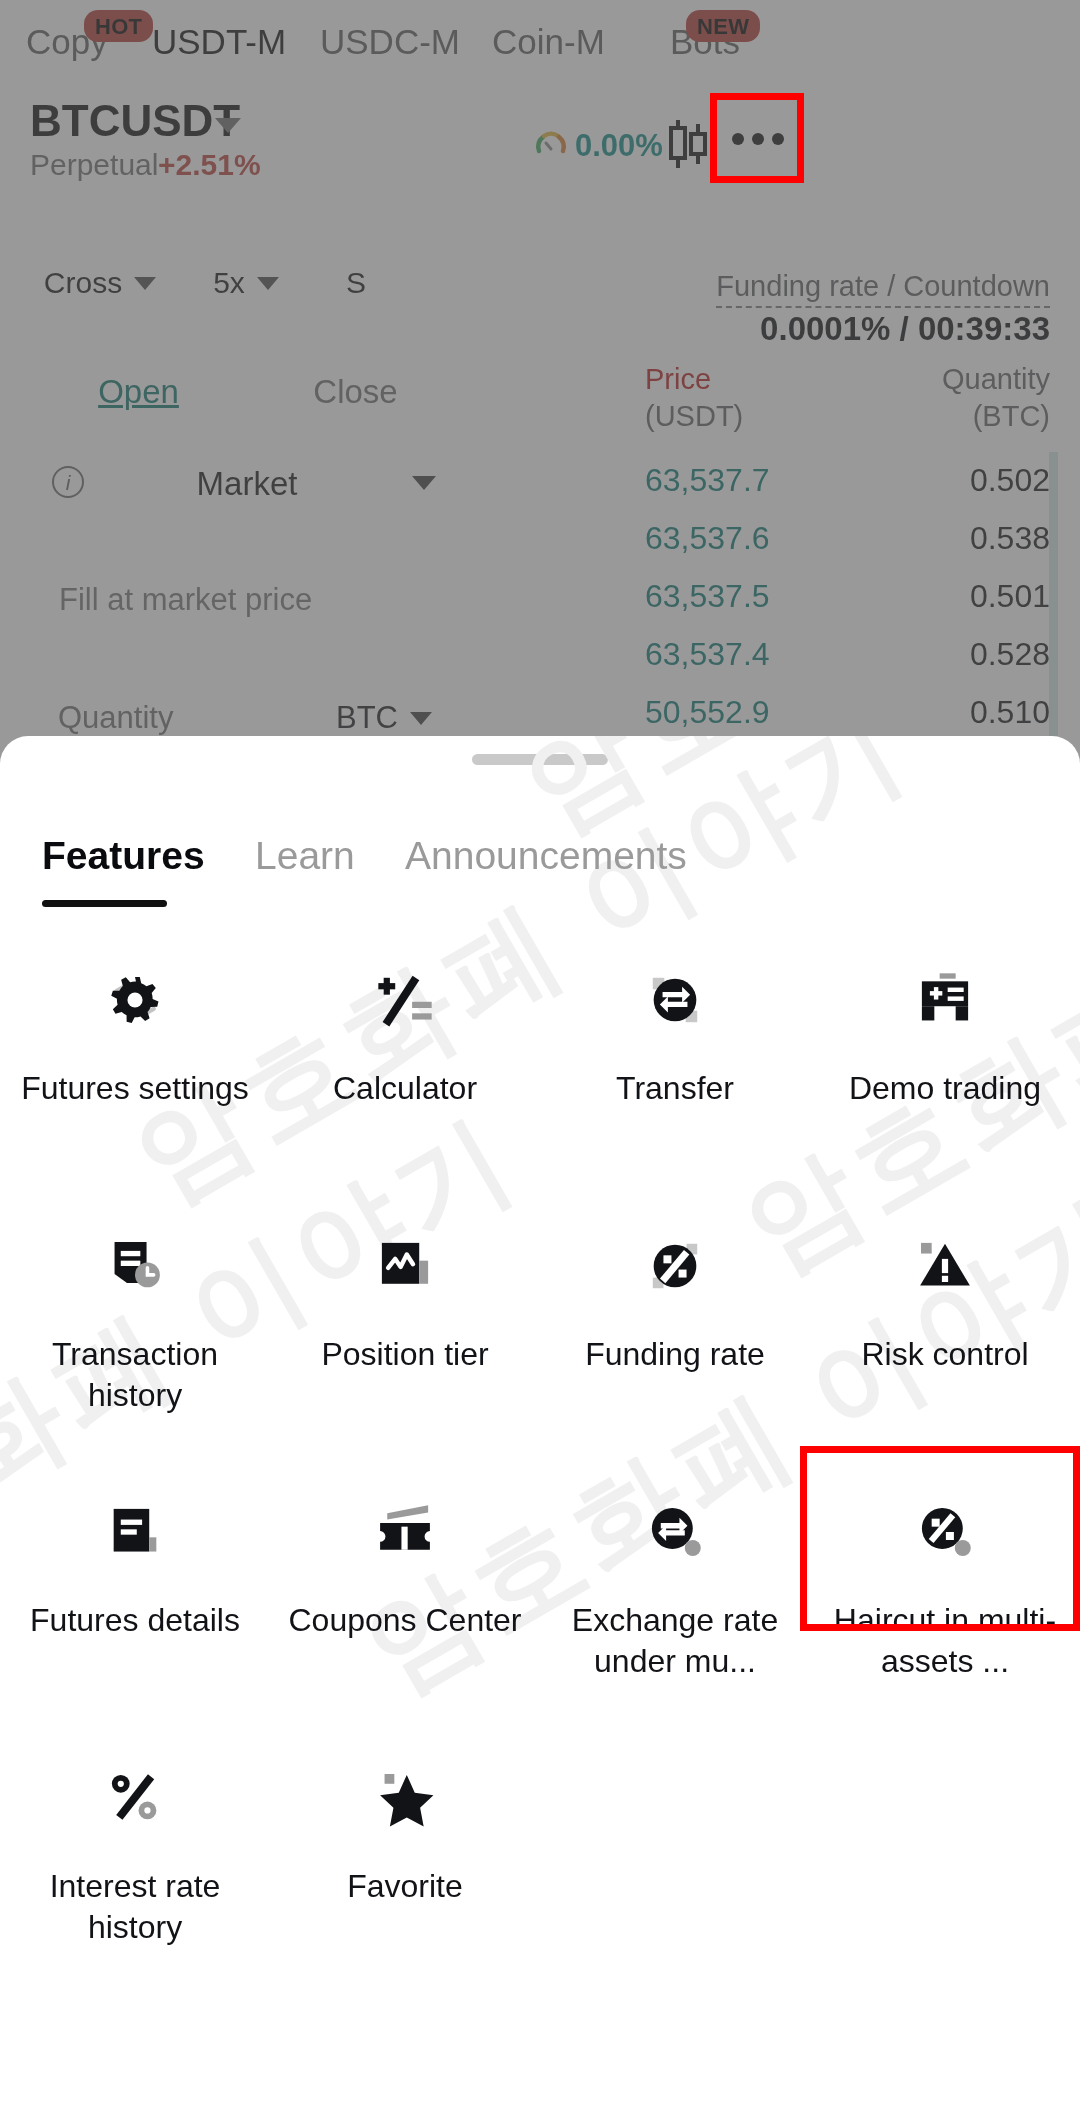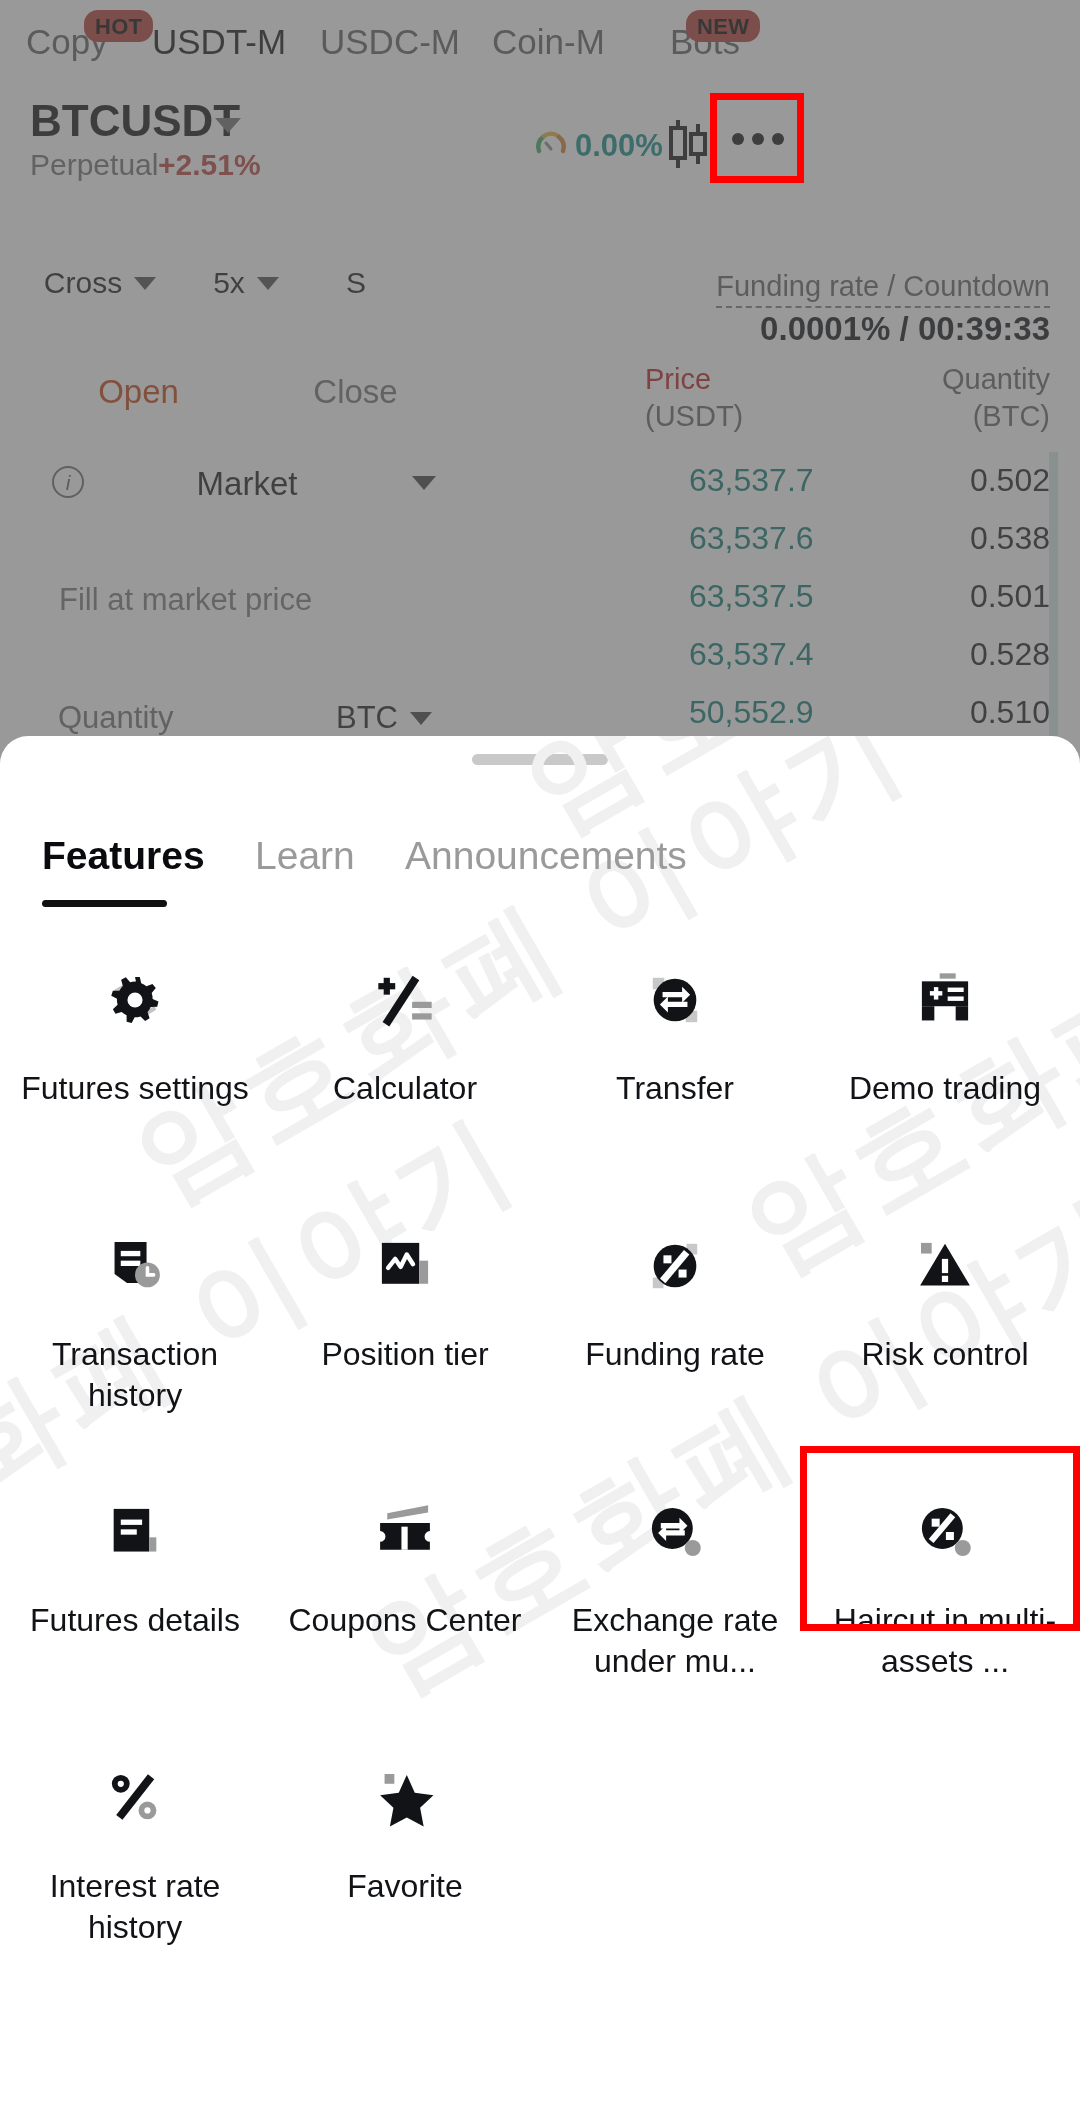--- a/index.html
+++ b/index.html
@@ -72,21 +72,21 @@
   }
   .chip .caret {
     margin-left:12px; width:0;height:0;
     border-left:11px solid transparent;border-right:11px solid transparent;border-top:13px solid #4a4a4a;
   }
   .seg {
     position:absolute; left:30px; top:358px; width:434px; height:68px;
     background:rgba(255,255,255,0.10); border-radius:10px; display:flex;
   }
   .seg div { flex:1; display:flex; align-items:center; justify-content:center; font-size:33px; }
-  .seg .on { background:rgba(255,255,255,0.20); border-radius:10px; color:#c2410c; }
+  .seg .on { background:rgba(255,255,255,0.20); border-radius:10px; color:#0f766e;text-decoration:underline; }
   .seg .off { color:#707070; }
 
   .ordertype {
     position:absolute; left:30px; top:448px; width:434px; height:68px;
     background:rgba(255,255,255,0.13); border-radius:10px;
   }
   .ordertype .info {
     position:absolute; left:22px; top:18px; width:32px; height:32px;
     border:2px solid #6a6a6a; border-radius:50%;
     font-size:21px; font-style:italic; color:#5f5f5f; text-align:center; line-height:29px;
@@ -116,21 +116,21 @@
   
   .funding-lbl {
     position:absolute; right:30px; top:270px; font-size:29px; color:#5f6064;
     border-bottom:2px dashed #7b7c80; padding-bottom:3px;
   }
   .funding-val { position:absolute; right:30px; top:310px; font-size:33px; font-weight:bold; color:#0d0e12; }
   .ob-h1 { position:absolute; left:645px; top:363px; font-size:29px; color:#b91c1c; }
   .ob-h2 { position:absolute; left:645px; top:400px; font-size:29px; color:#616266; }
   .ob-h3 { position:absolute; right:30px; top:363px; font-size:29px; color:#616266; }
   .ob-h4 { position:absolute; right:30px; top:400px; font-size:29px; color:#616266; }
-  .ob-row { position:absolute; left:645px; right:30px; height:50px;margin-left:44px; }
+  .ob-row { position:absolute; left:645px; right:30px; height:50px; }
   .ob-row .p { position:absolute; left:0; font-size:32px; color:#0b7a75; }
   .ob-row .q { position:absolute; right:0; font-size:32px; color:#17181c; }
   .ob-bar { position:absolute; right:22px; width:9px; background:rgba(13,122,117,0.17); }
 
   
   .sheet {
     position:absolute; left:0; top:736px; width:1080px; height:1376px;
     background:#ffffff; border-radius:28px 28px 0 0; overflow:hidden; z-index:100;
   }
   .handle {

